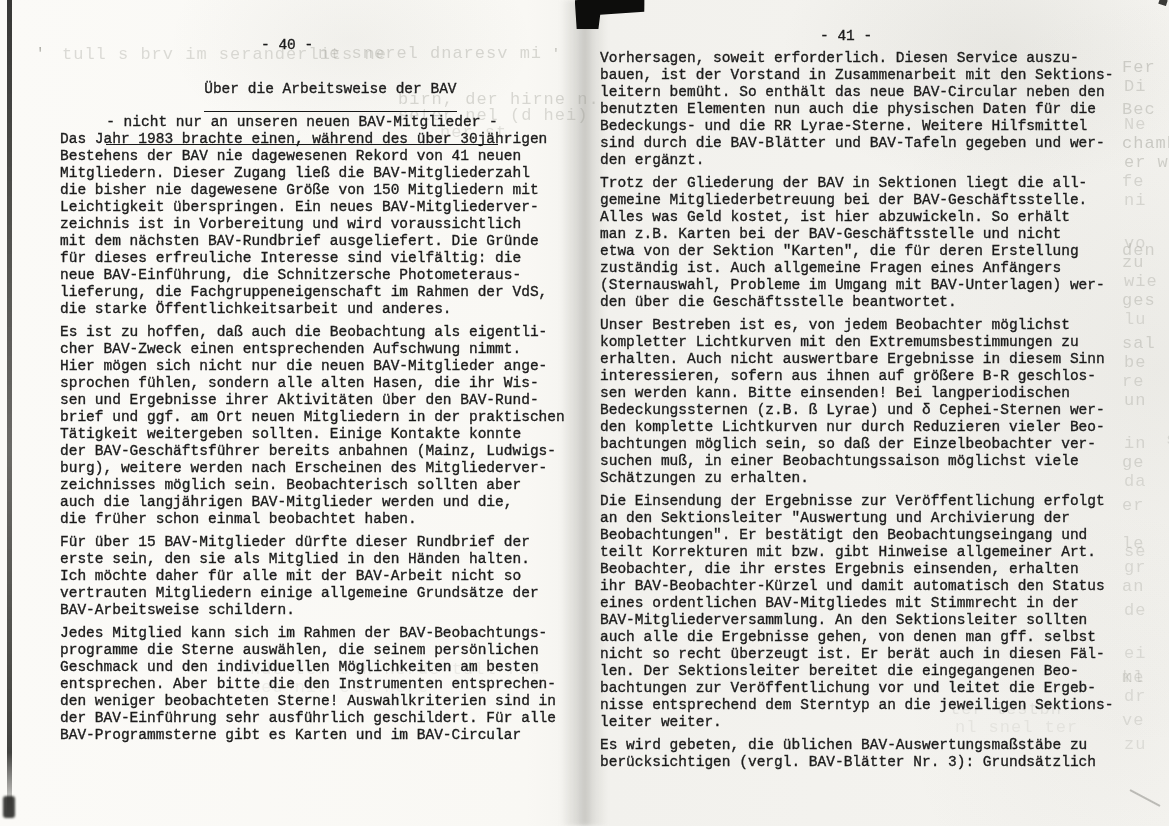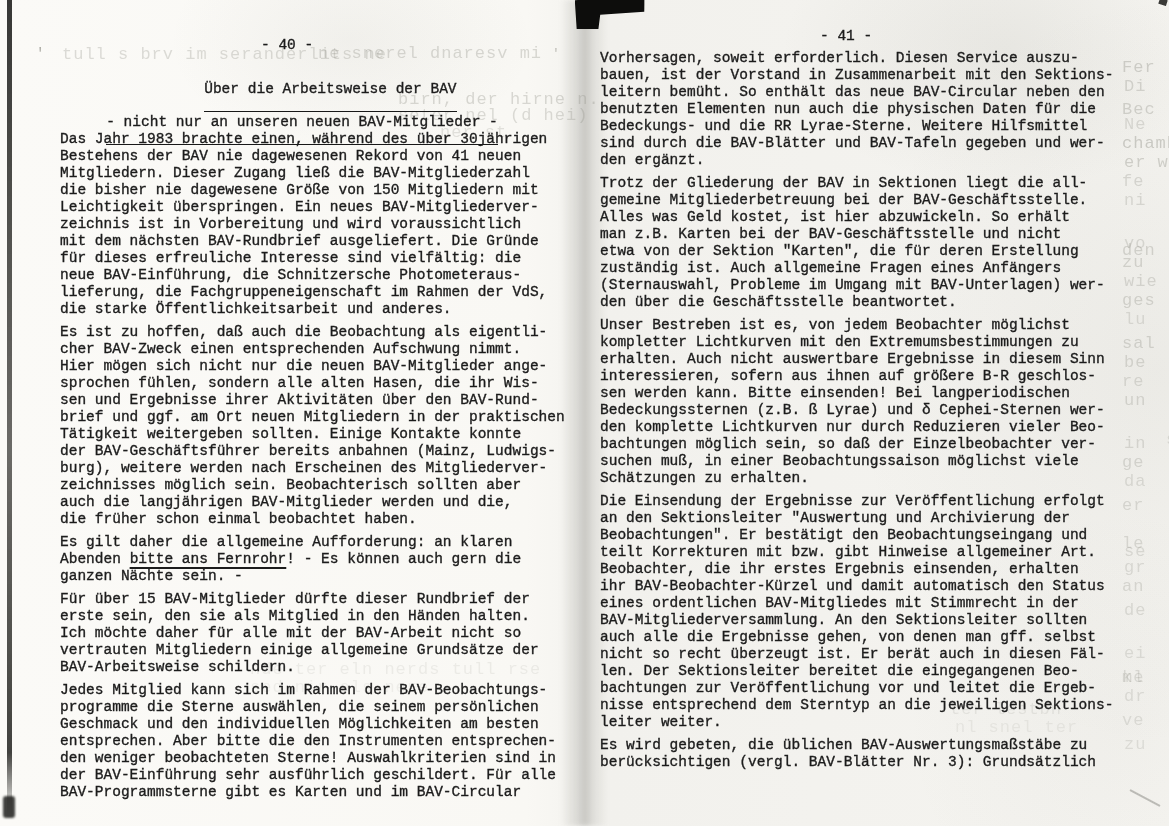--- a/index.html
+++ b/index.html
@@ -141,23 +141,21 @@
 cher BAV-Zweck einen entsprechenden Aufschwung nimmt.
 Hier mögen sich nicht nur die neuen BAV-Mitglieder ange-
 sprochen fühlen, sondern alle alten Hasen, die ihr Wis-
 sen und Ergebnisse ihrer Aktivitäten über den BAV-Rund-
 brief und ggf. am Ort neuen Mitgliedern in der praktischen
 Tätigkeit weitergeben sollten. Einige Kontakte konnte
 der BAV-Geschäftsführer bereits anbahnen (Mainz, Ludwigs-
 burg), weitere werden nach Erscheinen des Mitgliederver-
 zeichnisses möglich sein. Beobachterisch sollten aber
 auch die langjährigen BAV-Mitglieder werden und die,
-die früher schon einmal beobachtet haben.</div><div class="para"><span>Es gilt daher die allgemeine Aufforderung: an klaren
-Abenden </span><span class="u">bitte ans Fernrohr</span><span>! - Es können auch gern die
-ganzen Nächte sein. -</span></div><div class="para">Für über 15 BAV-Mitglieder dürfte dieser Rundbrief der
+die früher schon einmal beobachtet haben.</div><div class="para">Für über 15 BAV-Mitglieder dürfte dieser Rundbrief der
 erste sein, den sie als Mitglied in den Händen halten.
 Ich möchte daher für alle mit der BAV-Arbeit nicht so
 vertrauten Mitgliedern einige allgemeine Grundsätze der
 BAV-Arbeitsweise schildern.</div><div class="para">Jedes Mitglied kann sich im Rahmen der BAV-Beobachtungs-
 programme die Sterne auswählen, die seinem persönlichen
 Geschmack und den individuellen Möglichkeiten am besten
 entsprechen. Aber bitte die den Instrumenten entsprechen-
 den weniger beobachteten Sterne! Auswahlkriterien sind in
 der BAV-Einführung sehr ausführlich geschildert. Für alle
 BAV-Programmsterne gibt es Karten und im BAV-Circular</div></div>

